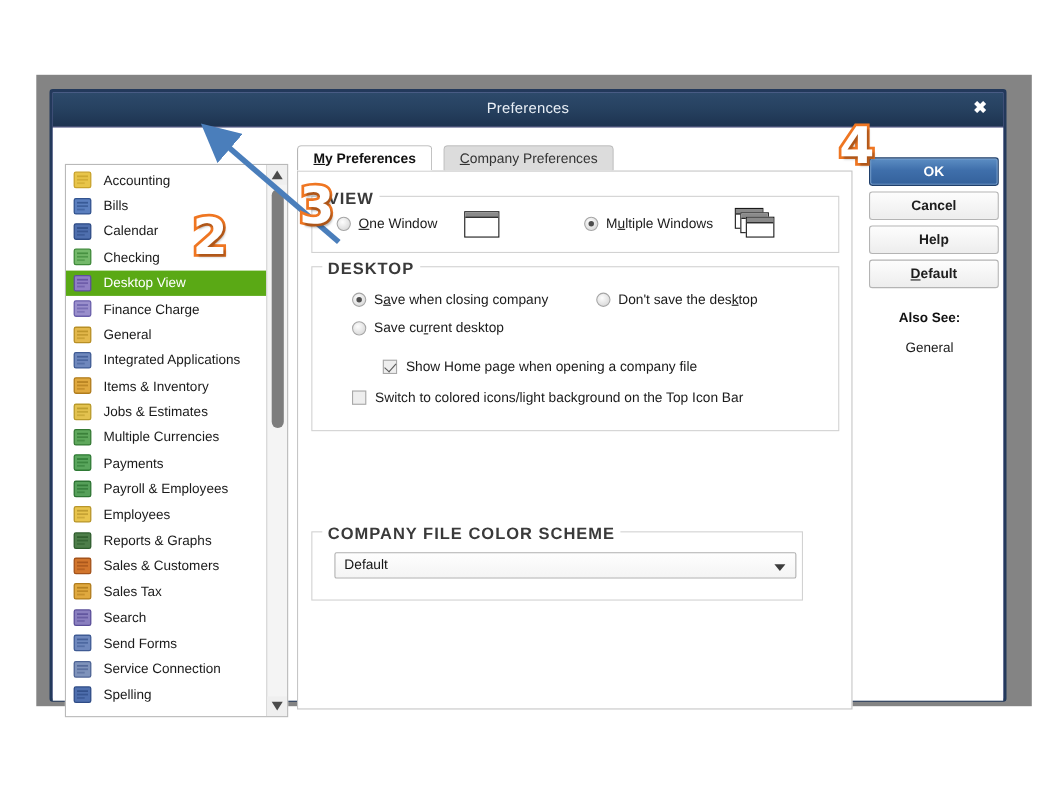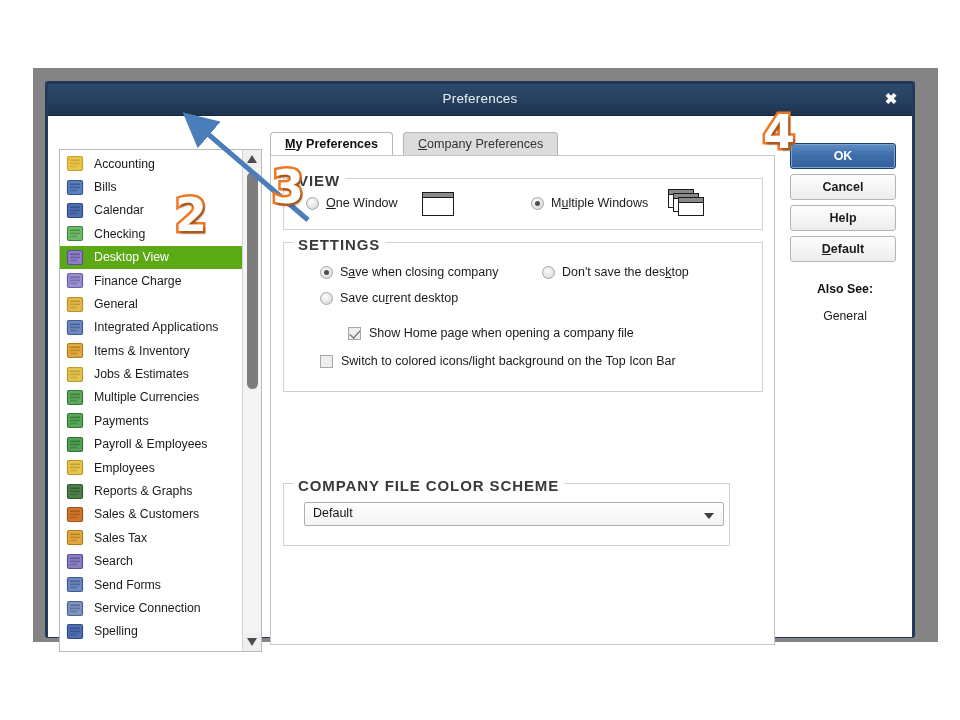--- a/index.html
+++ b/index.html
@@ -304,21 +304,21 @@
   }
 
   
   #actions {
     position: absolute;
     left: 742px; top: 27px;
     width: 113px;
   }
   .actbtn {
     display: block;
-    width: 106px; height: 26px;
+    width: 118px; height: 26px;
     margin-bottom: 5px;
     font-size: 12.5px;
     font-weight: bold;
     line-height: 24px;
     text-align: center;
     border-radius: 3px;
     cursor: pointer;
     color: #1d1d1d;
     background: linear-gradient(to bottom, #fdfdfd 0%, #ededed 100%);
     border: 1px solid #b4b4b4;
@@ -626,21 +626,21 @@
             <div class="wbox" style="left:5px; top:4px; width:26px; height:19px;">
                 <div class="bar"></div>
               </div>
             <div class="wbox" style="left:10px;top:8px; width:26px; height:19px;">
                 <div class="bar"></div>
               </div>
           </div>
         </div>
 
         <div class="group" id="grp-desktop">
-          <div class="legend">SETTINGS</div>
+          <div class="legend">DESKTOP</div>
 
           <div class="ctl" style="left:36px; top:22px;">
             <span class="radio on"></span>
             <span>S<u>a</u>ve when closin<u>g</u> company</span>
           </div>
 
           <div class="ctl" style="left:258px; top:22px;">
             <span class="radio"></span>
             <span>Don't save the des<u>k</u>top</span>
           </div>

